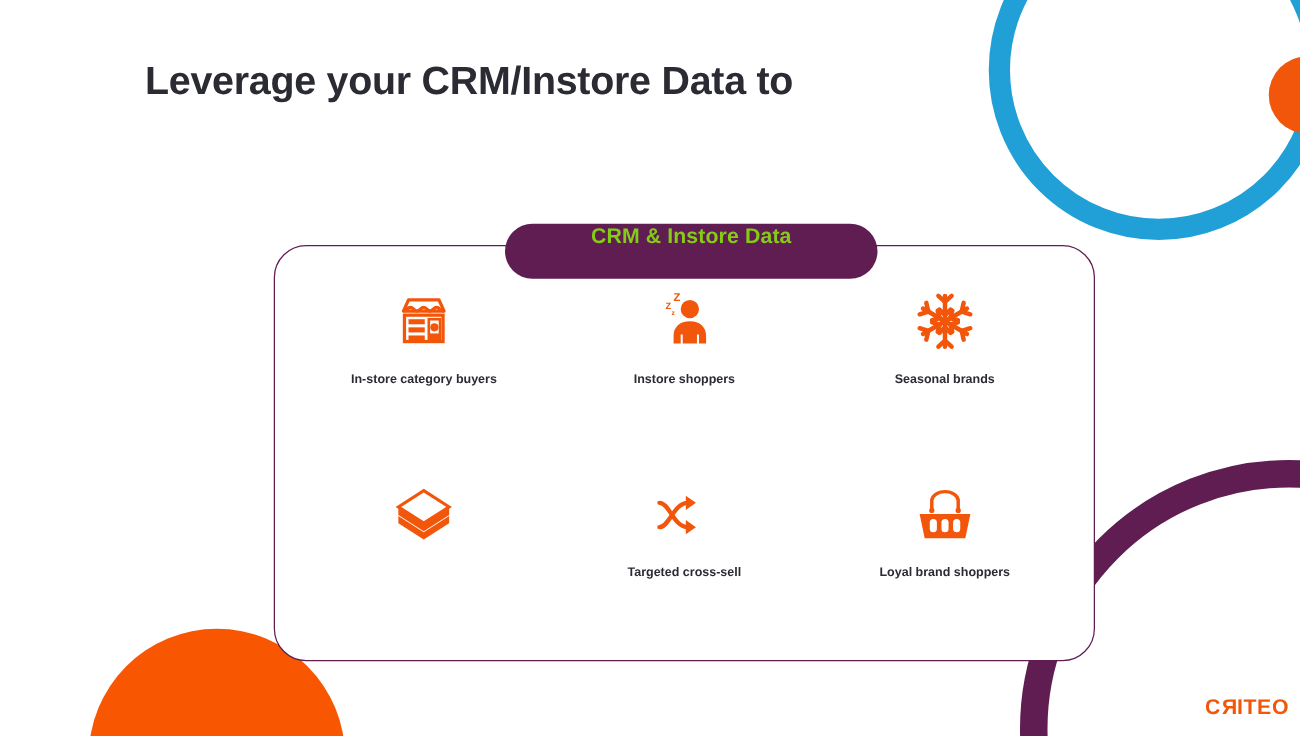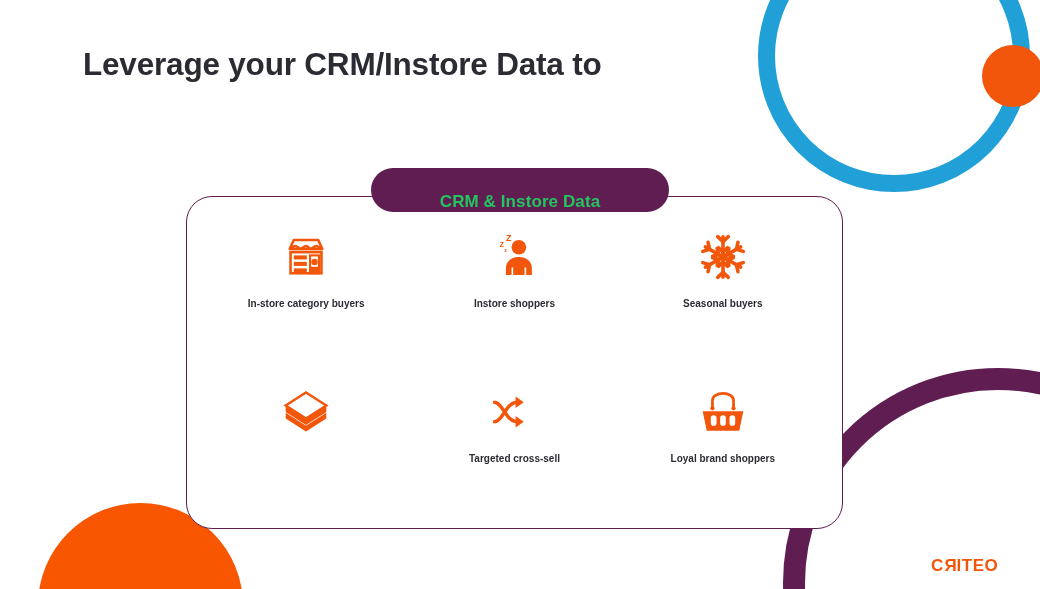--- a/index.html
+++ b/index.html
@@ -3,21 +3,21 @@
 <meta charset="utf-8">
 <style>
   html,body{margin:0;padding:0;}
   body{
     width:1040px;height:589px;
     background:#ffffff;
     font-family:"Liberation Sans", sans-serif;
     overflow:hidden;
     position:relative;
   }
-  .slide{position:absolute;inset:0;overflow:hidden;}
+  .slide{position:absolute;inset:0;overflow:hidden;margin-left:33px;}
 
   
   .deco{position:absolute;pointer-events:none;}
 
   .blue-ring{
     left:758px;top:-80px;
     width:272px;height:272px;
     border-radius:50%;
     border:17px solid #21a0d7;
     box-sizing:border-box;
@@ -53,27 +53,27 @@
   
   .card{
     position:absolute;left:186px;top:196px;
     width:657px;height:333px;
     border:1.3px solid #5f1d52;
     border-radius:26px;
     background:#ffffff;
     box-sizing:border-box;
   }
   .card-badge{
-    position:absolute;left:371px;top:168px;
+    position:absolute;left:371px;top:179px;
     width:298px;height:44px;
     background:#5f1d52;
     border-radius:22px;
-    color:#22c55e;
+    color:#84cc16;
     font-size:17px;font-weight:bold;
-    display:flex;align-items:flex-end;justify-content:center;
+    display:flex;align-items:flex-start;justify-content:center;
     letter-spacing:0.1px;
   }
 
   
   .grid{
     position:absolute;left:186px;top:225px;
     width:657px;height:300px;
     display:grid;
     grid-template-columns:repeat(3,1fr);
     grid-template-rows:repeat(2,1fr);
@@ -189,21 +189,21 @@
               <line x1="32" y1="51" x2="25.5" y2="57"></line>
               <line x1="32" y1="51" x2="38.5" y2="57"></line>
               <line x1="32" y1="26" x2="26.5" y2="20.5"></line>
               <line x1="32" y1="26" x2="37.5" y2="20.5"></line>
               <line x1="32" y1="38" x2="26.5" y2="43.5"></line>
               <line x1="32" y1="38" x2="37.5" y2="43.5"></line>
             </g>
           </g>
         </svg>
       </span>
-      <span class="label">Seasonal buyers</span>
+      <span class="label">Seasonal brands</span>
     </div>
 
     <div class="cell r2">
       <span class="icon">
         <svg width="52" height="52" viewBox="0 0 64 64" fill="none">
           <path d="M32 8 L57 24 L32 40 L7 24 Z" stroke="#f2560a" stroke-width="3" fill="none"></path>
           <path d="M7 33 L32 49 L57 33 L57 40 L32 56 L7 40 Z" fill="#f2560a"></path>
           <path d="M7 25 L32 41 L57 25 L57 32 L32 48 L7 32 Z" fill="#f2560a"></path>
         </svg>
       </span>

